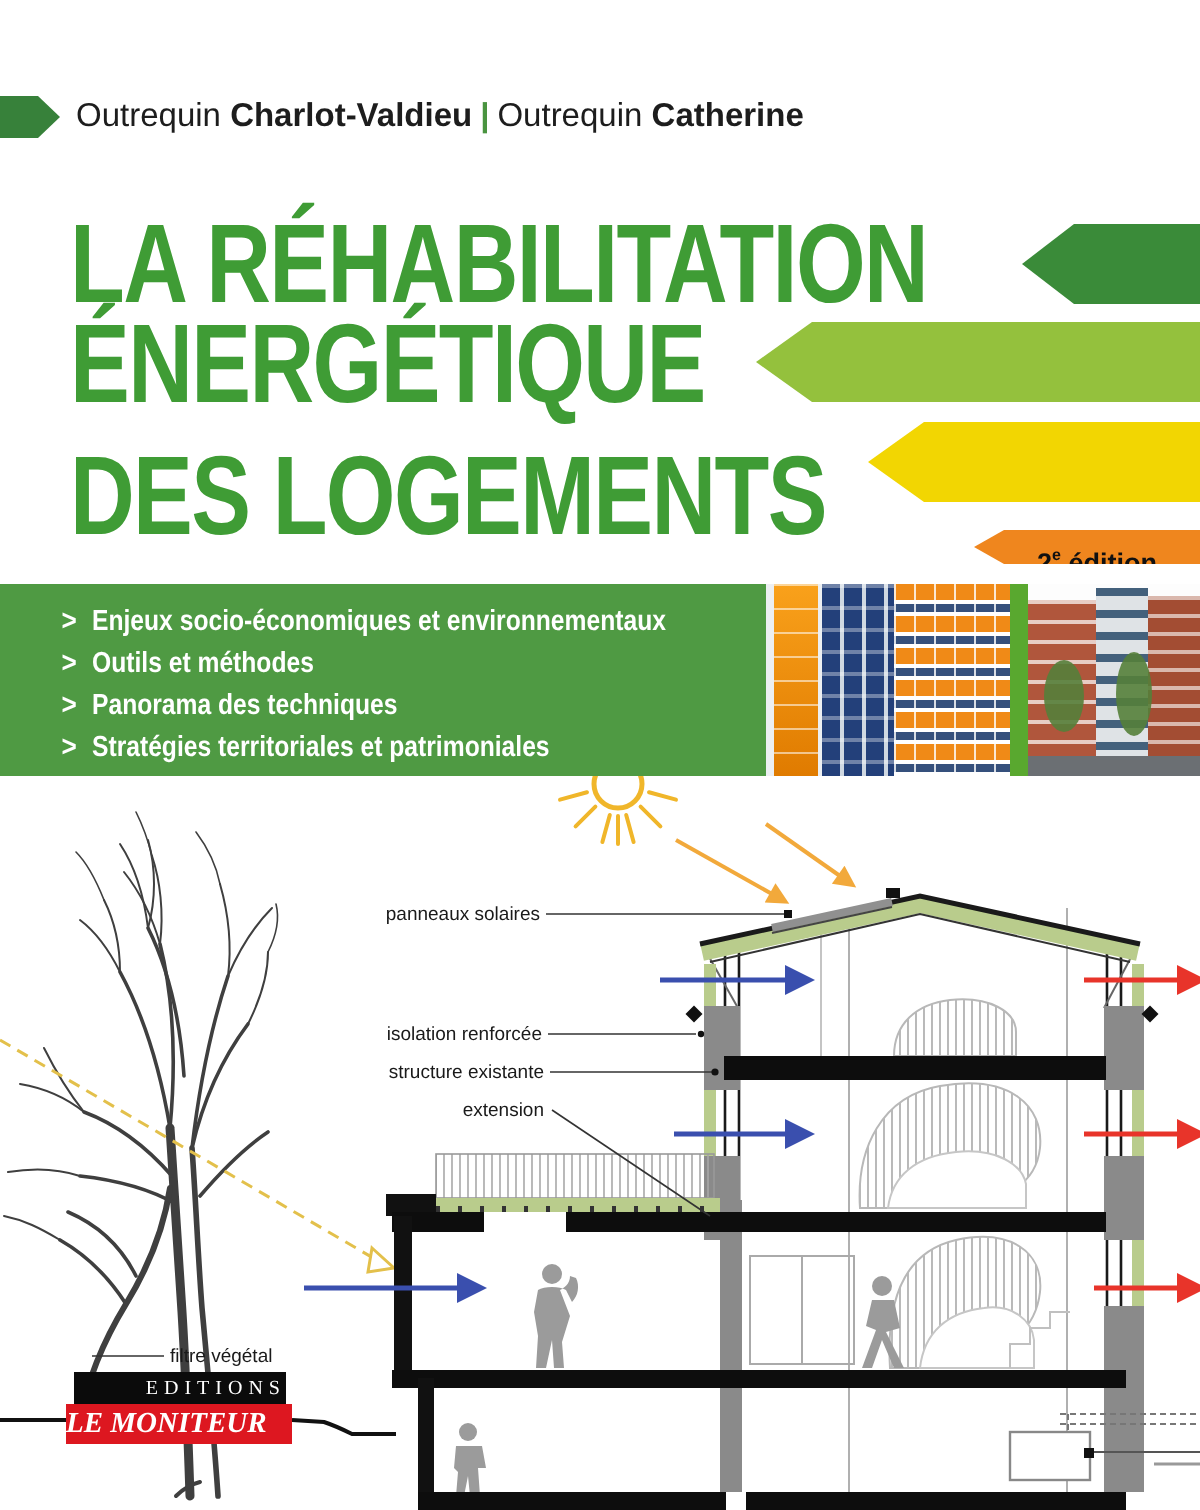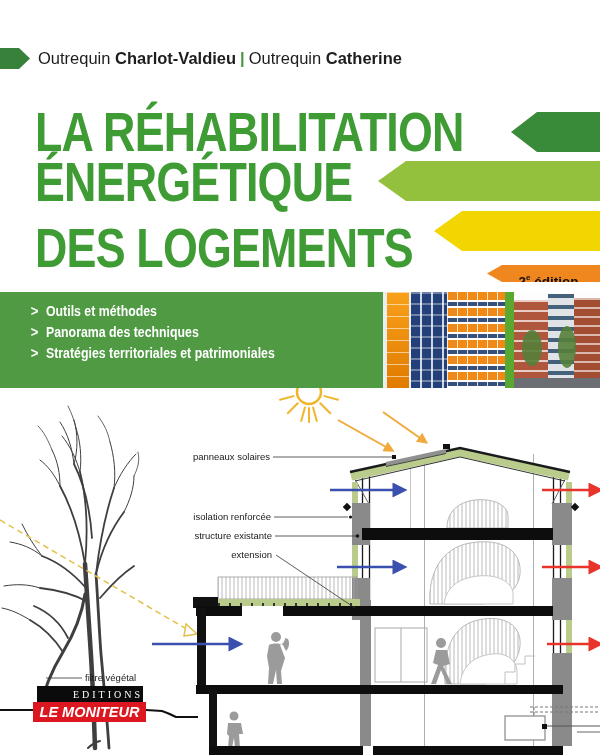--- a/index.html
+++ b/index.html
@@ -64,21 +64,21 @@
   .ph-pave{left:0;top:86px;width:86px;height:10px;background:#6b6f73;}
   .ph-tree{border-radius:50%;background:#557f3a;opacity:.9;}
   .ph-tree.a{left:8px;top:38px;width:20px;height:36px;}
   .ph-tree.b{left:44px;top:34px;width:18px;height:42px;}
 
   
   .logo-black{left:37px;top:686px;width:106px;height:16px;background:#0b0b0b;color:#fff;
     font-family:"Liberation Serif",serif;font-size:10px;letter-spacing:3px;text-align:right;
     line-height:17px;text-transform:uppercase;}
   .logo-red{left:33px;top:702px;width:113px;height:20px;background:#dd1720;color:#fff;
-    font-weight:bold;font-style:italic;font-size:14.5px;text-align:center;line-height:20px;}
+    font-weight:bold;font-style:italic;font-size:14.5px;line-height:20px;font-family:Liberation Serif, serif;}
 
   svg text{font-family:"Liberation Sans",sans-serif;}
 </style>
 </head>
 <body>
 
 <div class="abs author-arrow"></div>
 <div class="abs authors">
   <span>Outrequin</span>&nbsp;<span class="bold">Charlot-Valdieu</span><span class="sep">|</span><span>Outrequin</span>&nbsp;<span class="bold">Catherine</span>
 </div>
@@ -87,20 +87,21 @@
 <div class="abs title-line t2"><span class="cond">ÉNERGÉTIQUE</span></div>
 <div class="abs title-line t3"><span class="cond">DES LOGEMENTS</span></div>
 <div class="abs energy-arrow ea1"></div>
 <div class="abs energy-arrow ea2"></div>
 <div class="abs energy-arrow ea3"></div>
 
 <div class="abs badge"><span>2</span><sup>e</sup>&nbsp;<span>édition</span></div>
 
 <div class="abs band">
   <ul>
+    <li><span class="chev">&gt;</span><span class="lbl">Enjeux socio-économiques et environnementaux</span></li>
     <li><span class="chev">&gt;</span><span class="lbl">Outils et méthodes</span></li>
     <li><span class="chev">&gt;</span><span class="lbl">Panorama des techniques</span></li>
     <li><span class="chev">&gt;</span><span class="lbl">Stratégies territoriales et patrimoniales</span></li>
   </ul>
 </div>
 
 <div class="abs photo">
   <div class="ph-orange-tower"></div>
   <div class="ph-glass"></div>
   <div class="ph-panels"></div>

